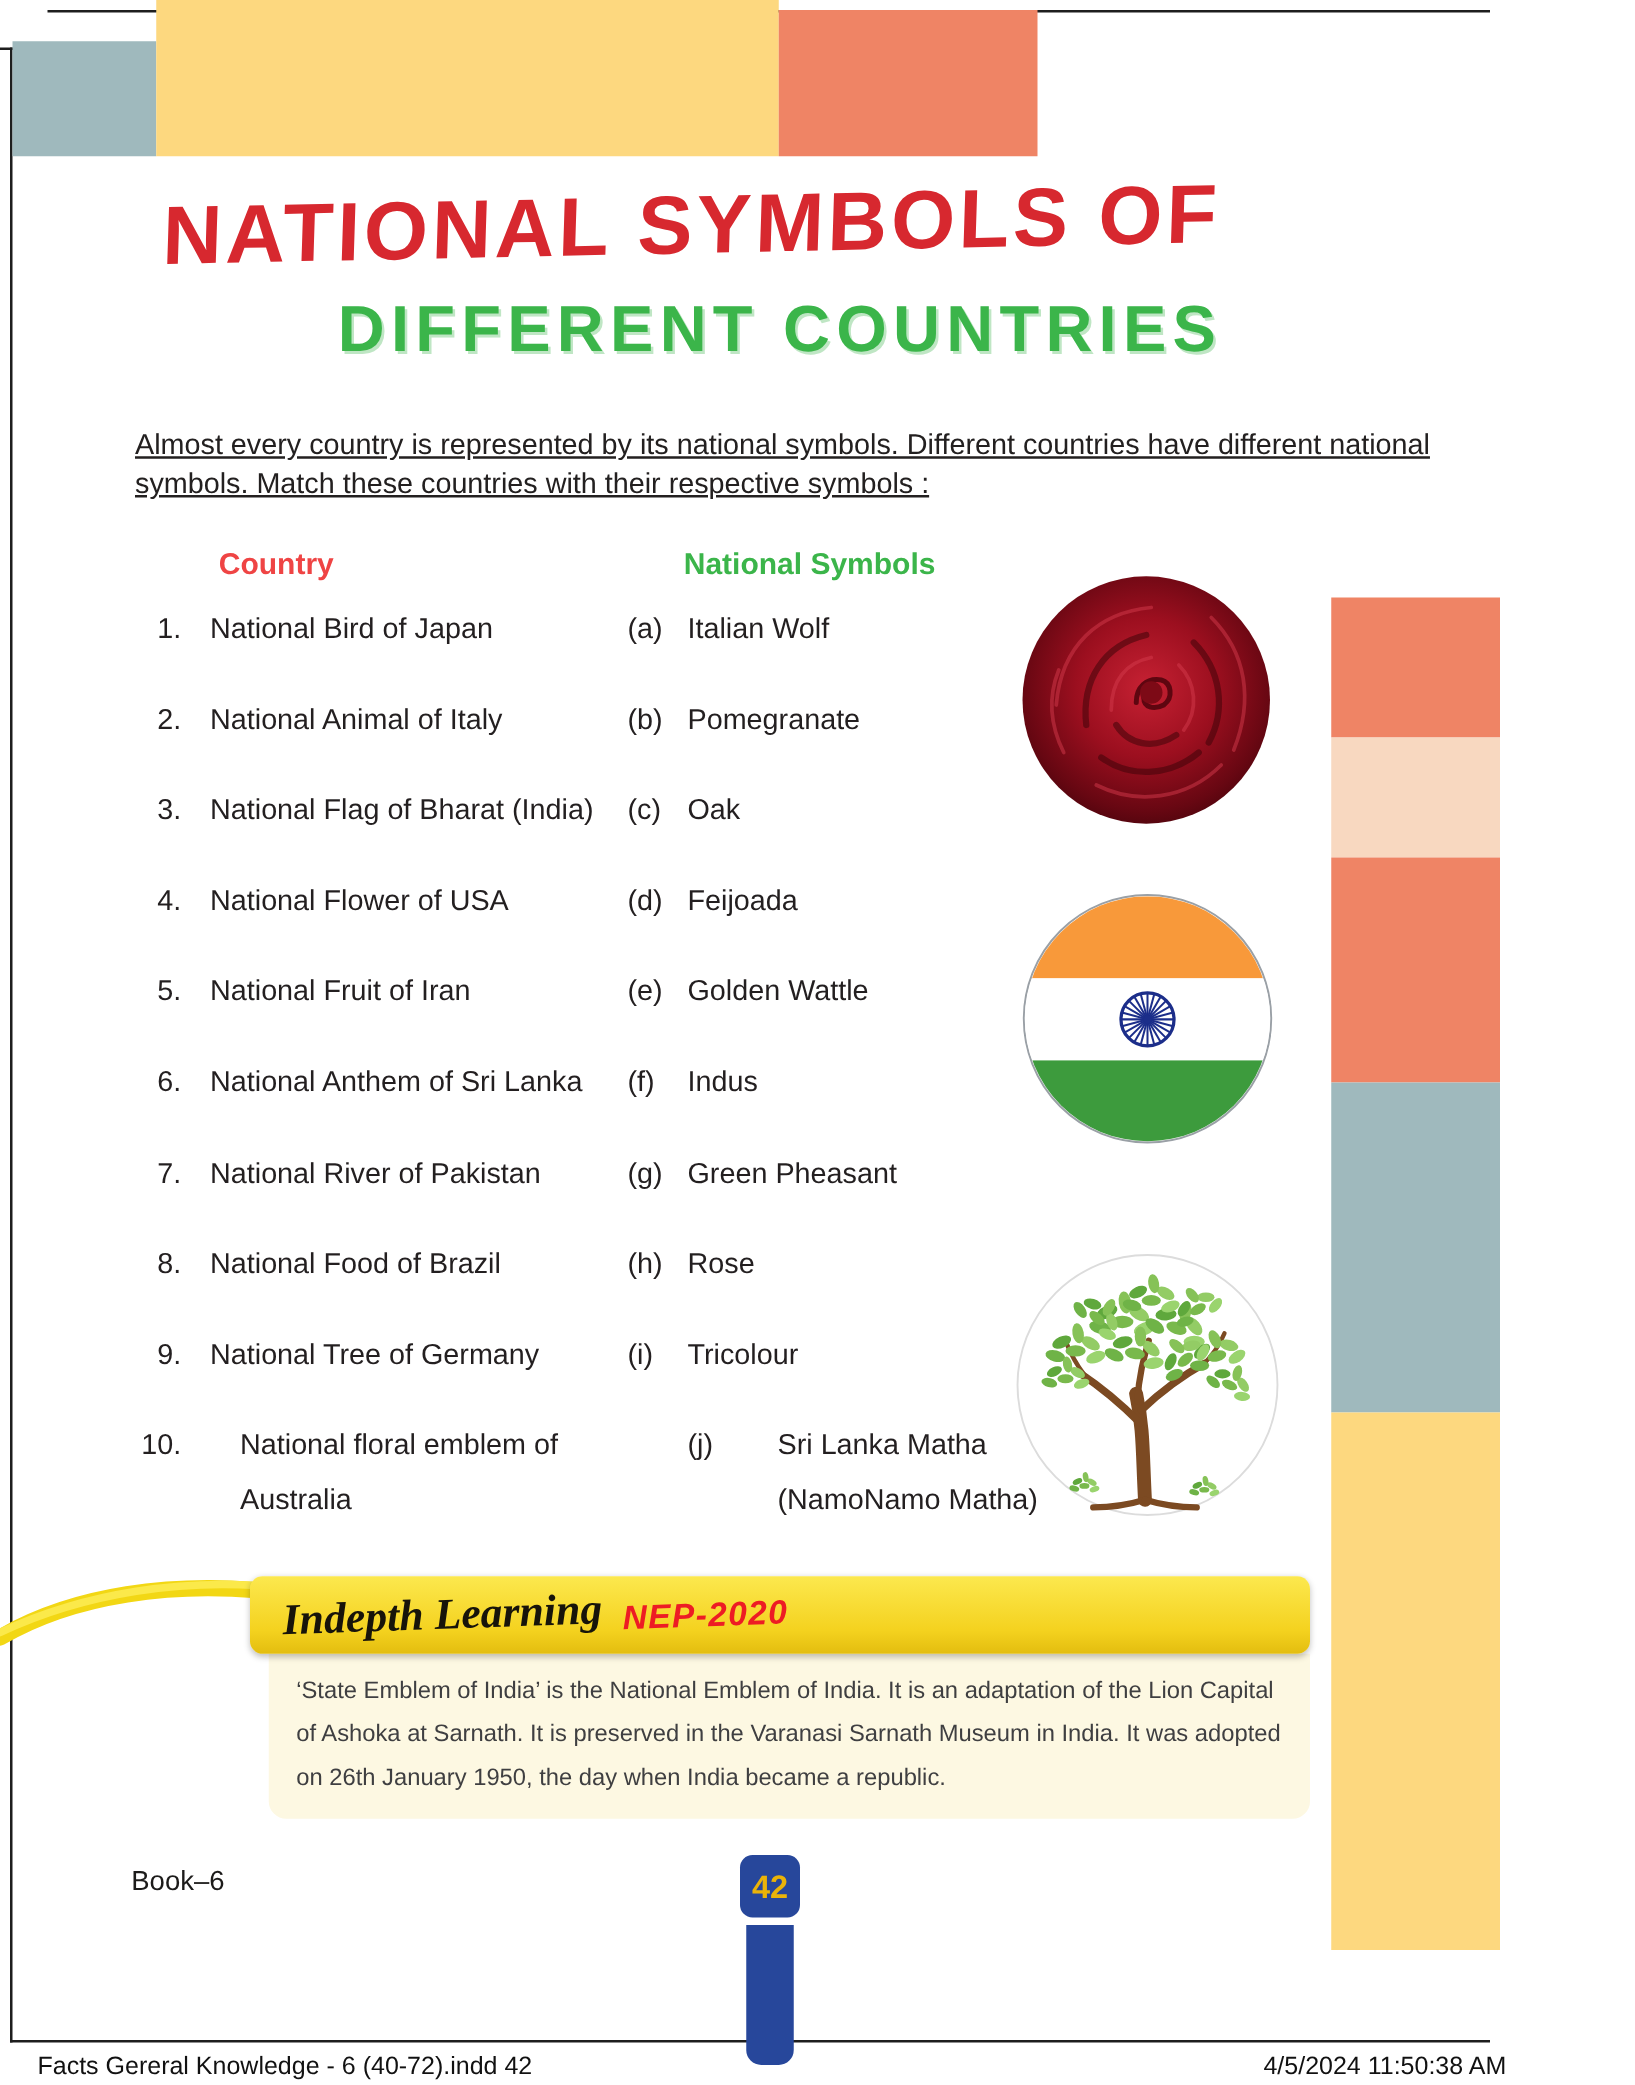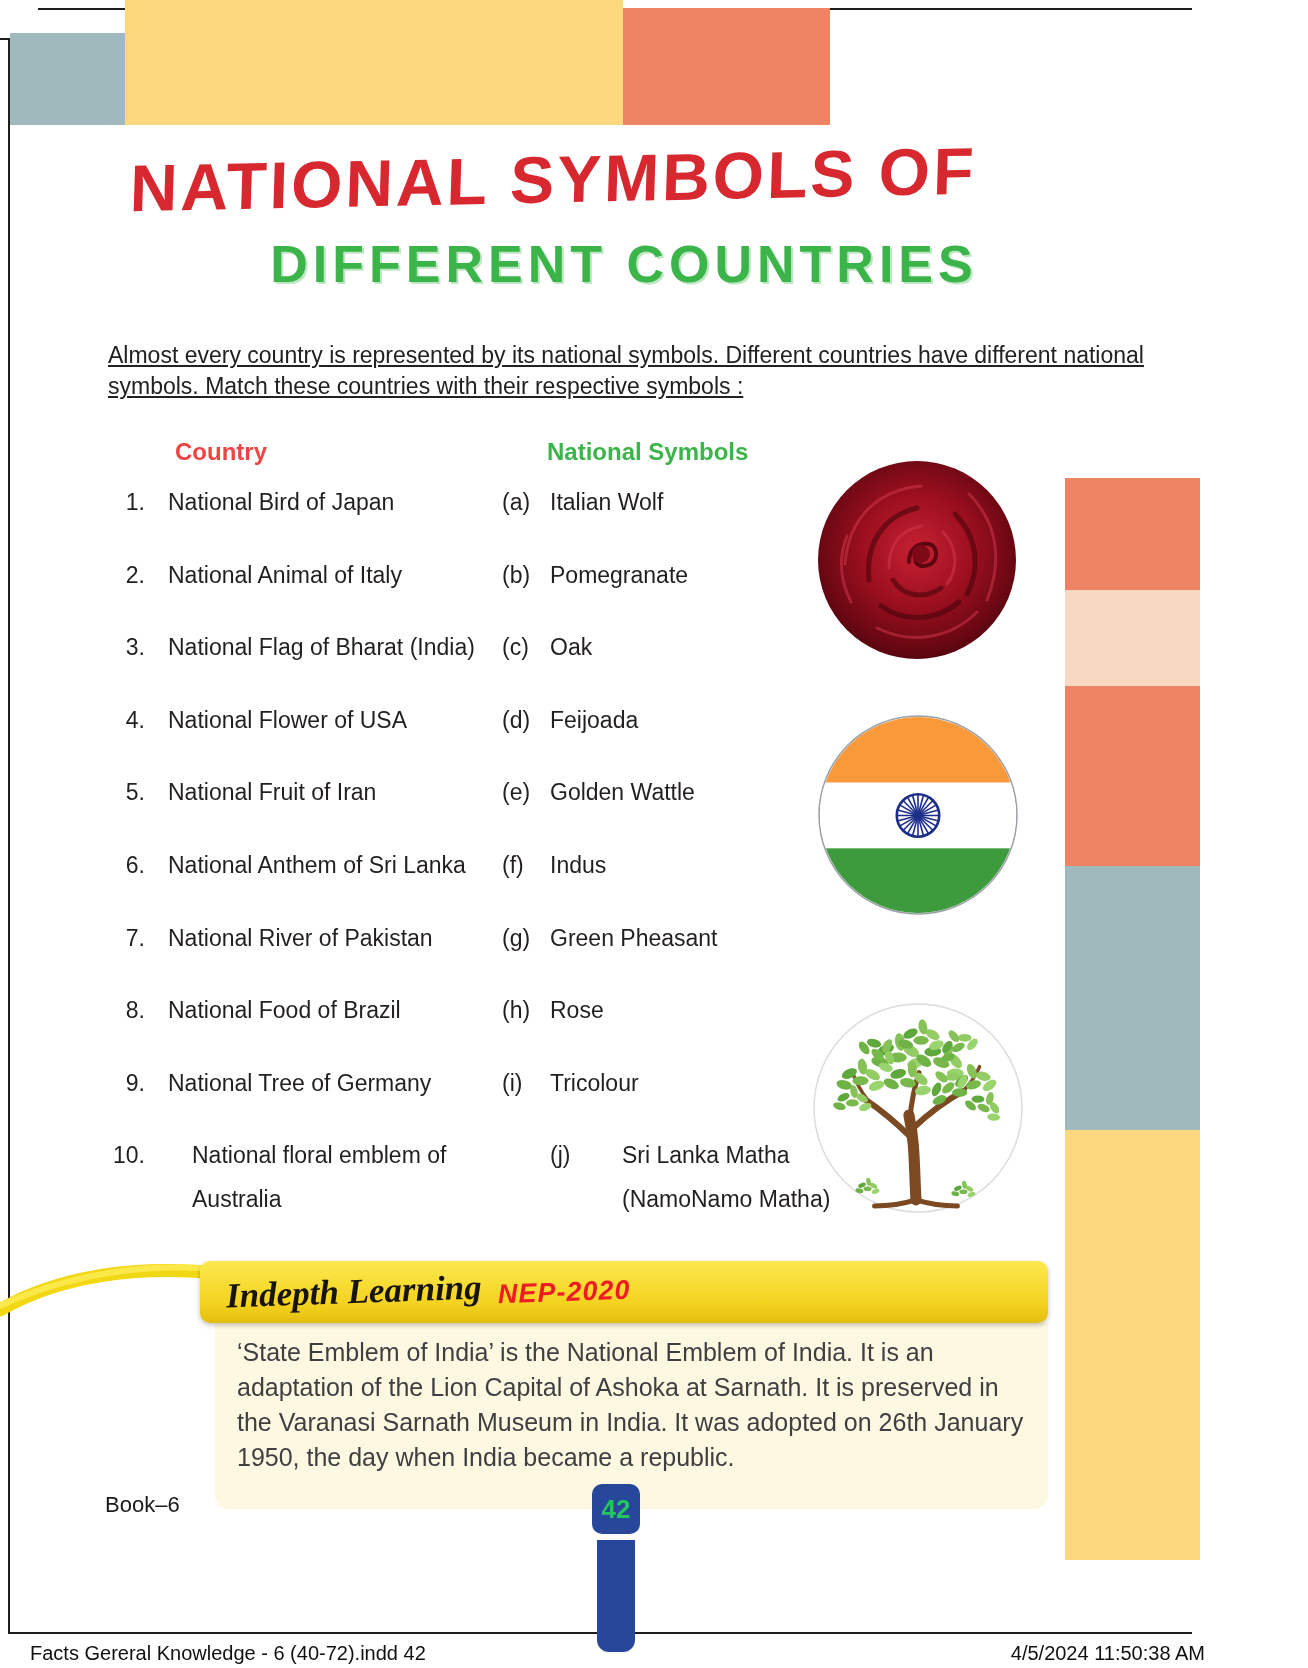--- a/index.html
+++ b/index.html
@@ -70,30 +70,30 @@
     background:linear-gradient(180deg,#fce84e 0%,#f4d21f 70%,#e3bd0f 100%);
     border-radius:10px; display:flex; align-items:center; padding-left:26px; gap:16px;
     box-shadow:0 2px 5px rgba(0,0,0,.25); z-index:2;
   }
   .indepth-title {
     font-family:"Liberation Serif", serif; font-size:35px; font-weight:bold; font-style:italic;
     color:#17140a; transform:rotate(-2deg);
   }
   .nep { font-size:27px; font-weight:bold; font-style:italic; color:#ed1c24; transform:rotate(-2deg); letter-spacing:1px; }
   .creambox {
-    position:absolute; left:215px; top:1323px; width:833px; height:186px;
+    position:absolute; left:215px; top:1323px; width:833px; height:132px;
     background:#fdf8e2; border-radius:0 0 14px 14px; padding:12px 20px 0 22px;
-    font-size:25px; line-height:35px; color:#3f3f41;
+    font-size:19px; line-height:35px; color:#3f3f41;
   }
 
   
   .booklabel { position:absolute; left:105px; top:1492px; font-size:22px; color:#1c1b1a; }
   .pagebadge {
     position:absolute; left:592px; top:1484px; width:48px; height:50px; background:#27479b;
-    border-radius:10px; color:#22c55e; font-size:26px; font-weight:bold;
+    border-radius:10px; color:#eab308; font-size:26px; font-weight:bold;
     display:flex; align-items:center; justify-content:center; z-index:3;
   }
   .pagetail {
     position:absolute; left:597px; top:1540px; width:38px; height:112px; background:#27479b;
     border-radius:0 0 12px 12px; z-index:3;
   }
 
   .printinfo { position:absolute; font-size:20px; color:#111; }
   .print-file { left:30px; top:1642px; }
   .print-date { right:103px; top:1642px; }

